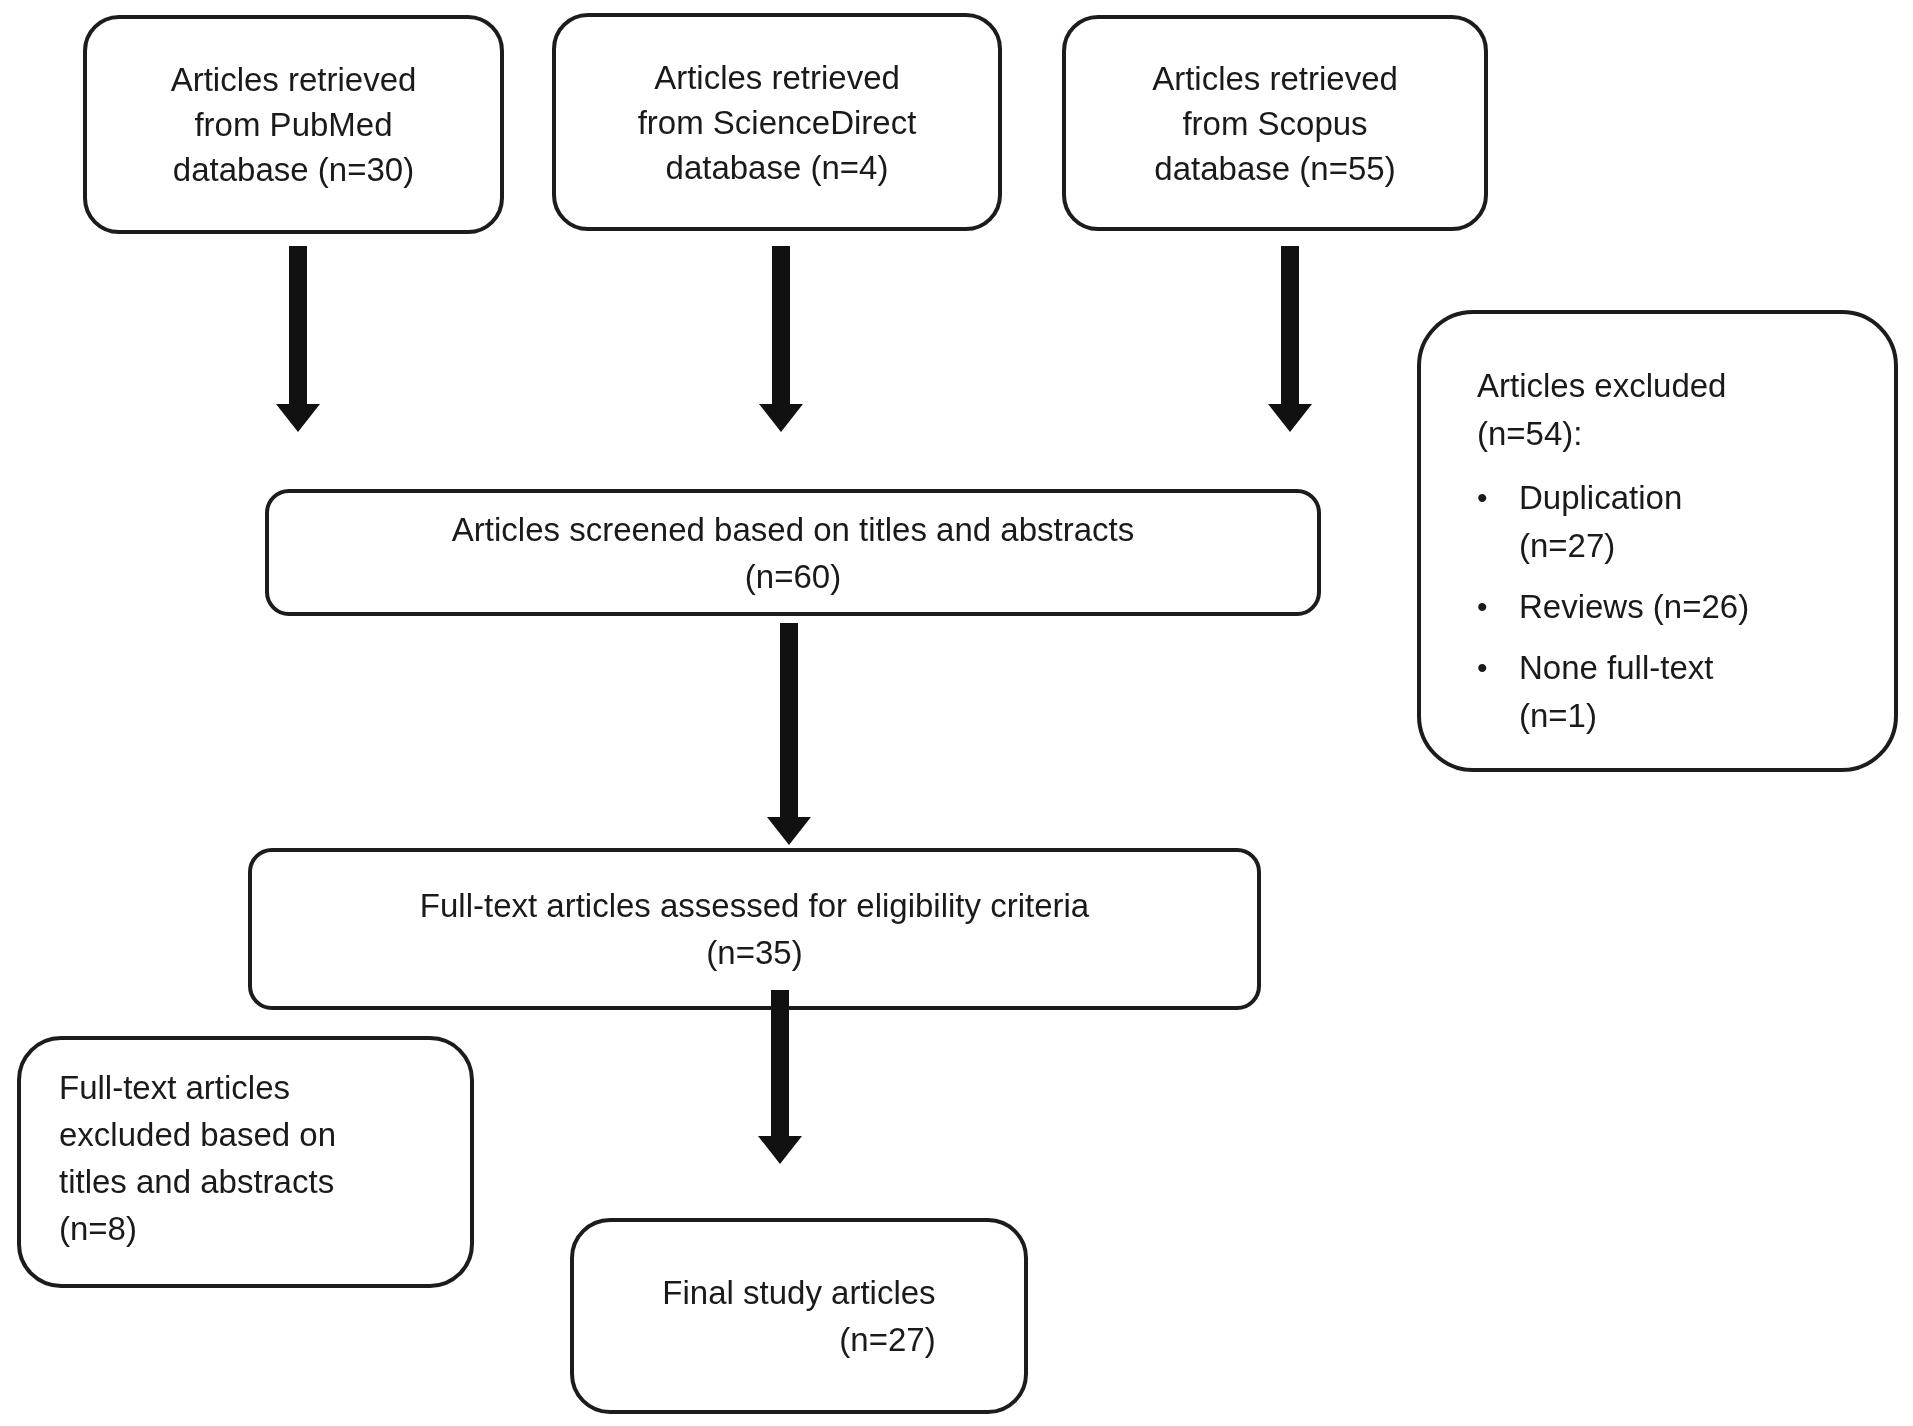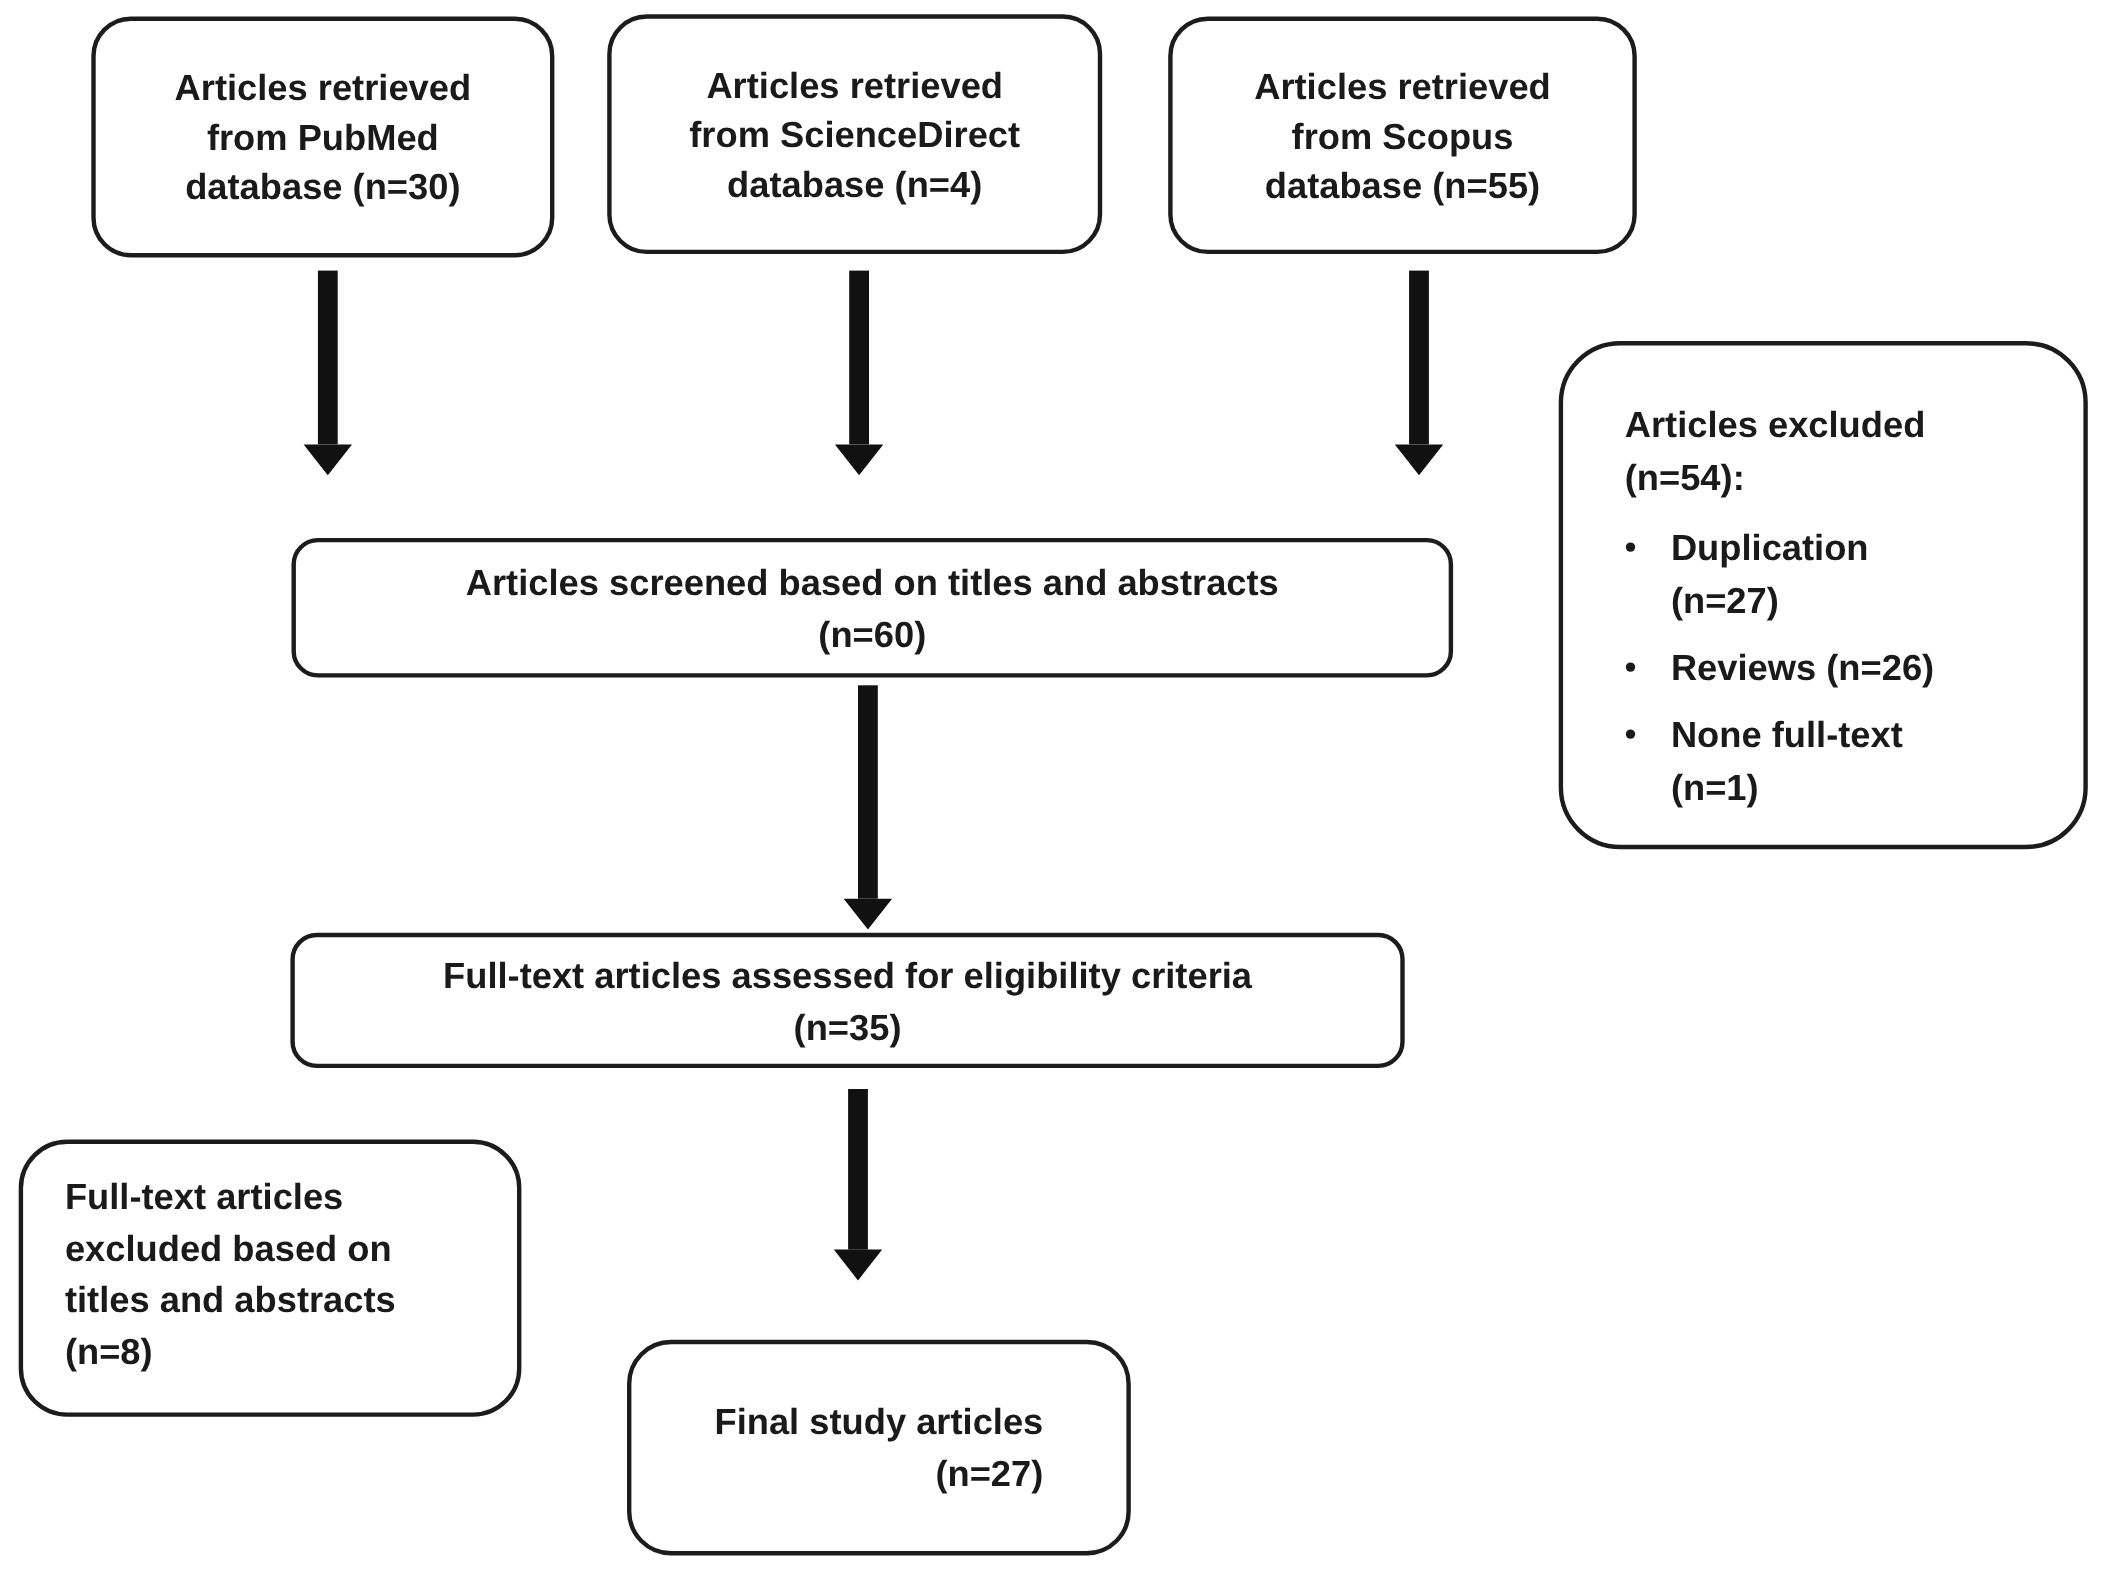--- a/index.html
+++ b/index.html
@@ -8,21 +8,20 @@
     background: #ffffff;
   }
   #stage {
     position: relative;
     width: 1913px;
     height: 1426px;
     background: #ffffff;
     font-family: "Liberation Sans", sans-serif;
     color: #1a1a1a;
     overflow: hidden;
-    font-weight: bold;
   }
   .box {
     position: absolute;
     box-sizing: border-box;
     border: 4px solid #1c1c1c;
     background: #ffffff;
     color: #1a1a1a;
   }
   .box.center {
     display: flex;
@@ -34,21 +33,21 @@
     white-space: pre-line;
     font-size: 33px;
     line-height: 45px;
   }
   
   #box-pubmed        { left: 83px;   top: 15px;   width: 421px;  height: 219px; border-radius: 36px; }
   #box-sciencedirect { left: 552px;  top: 13px;   width: 450px;  height: 218px; border-radius: 36px; }
   #box-scopus        { left: 1062px; top: 15px;   width: 426px;  height: 216px; border-radius: 36px; }
   
   #box-screened { left: 265px; top: 489px; width: 1056px; height: 127px; border-radius: 24px; }
-  #box-assessed { left: 264px; top: 848px; width: 1013px; height: 123px; border-radius: 24px; }
+  #box-assessed { left: 248px; top: 848px; width: 1013px; height: 162px; border-radius: 24px; }
   #box-screened .box-text, #box-assessed .box-text { line-height: 47px; }
   
   #box-excluded-right {
     left: 1417px; top: 310px; width: 481px; height: 462px;
     border-radius: 56px;
     padding: 48px 30px 48px 56px;
   }
   #box-excluded-right .ex-title {
     white-space: pre-line;
     font-size: 33px;

